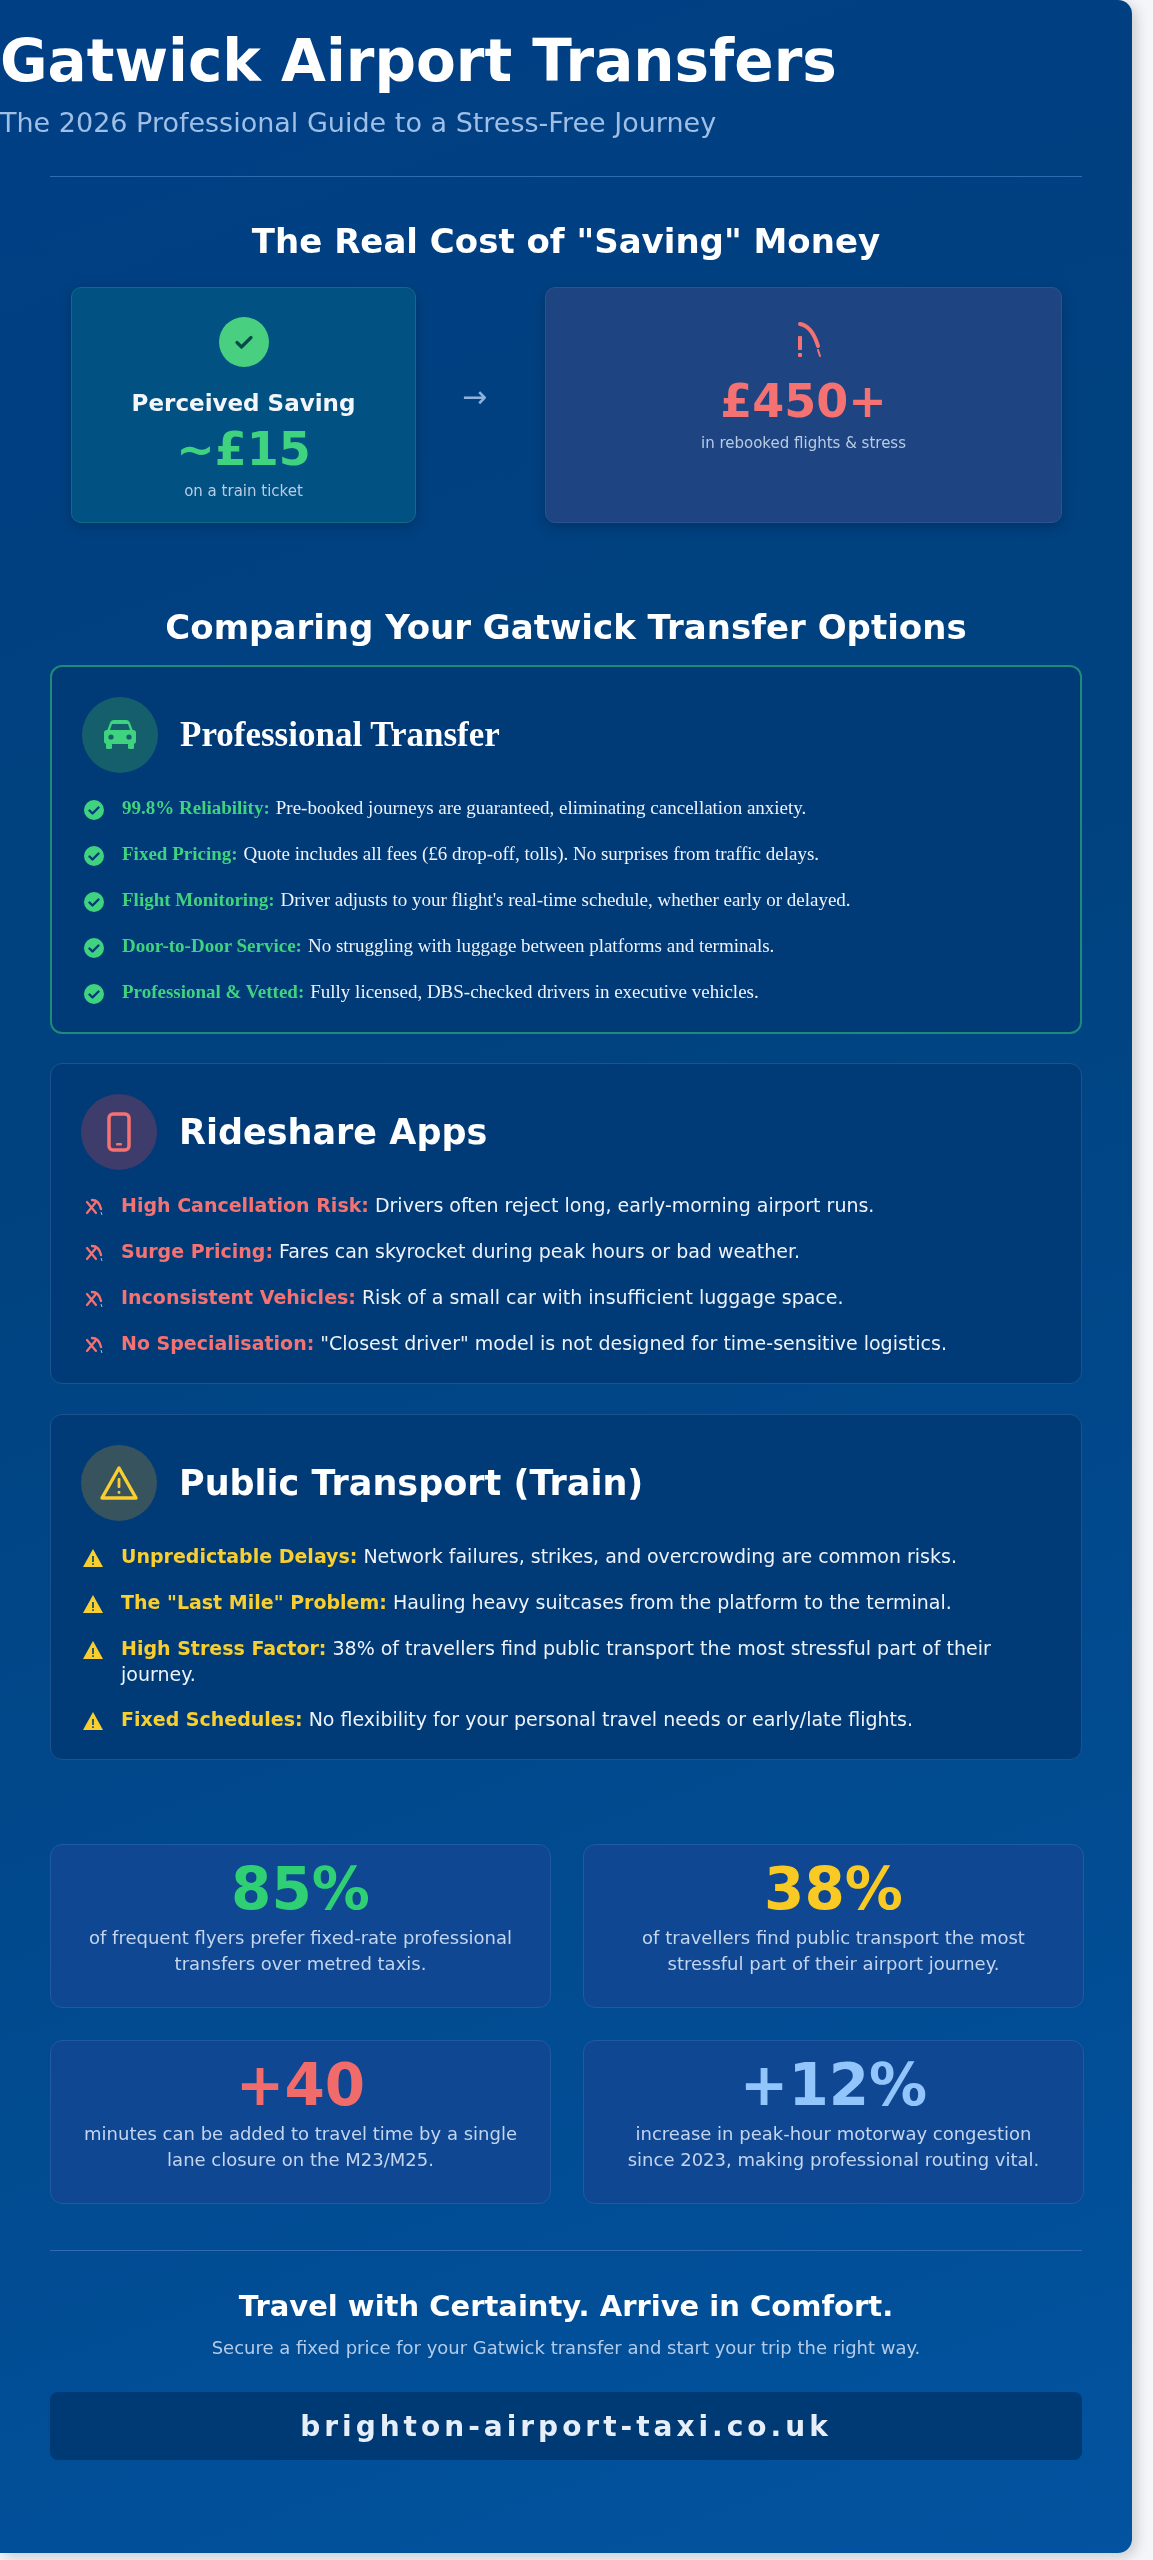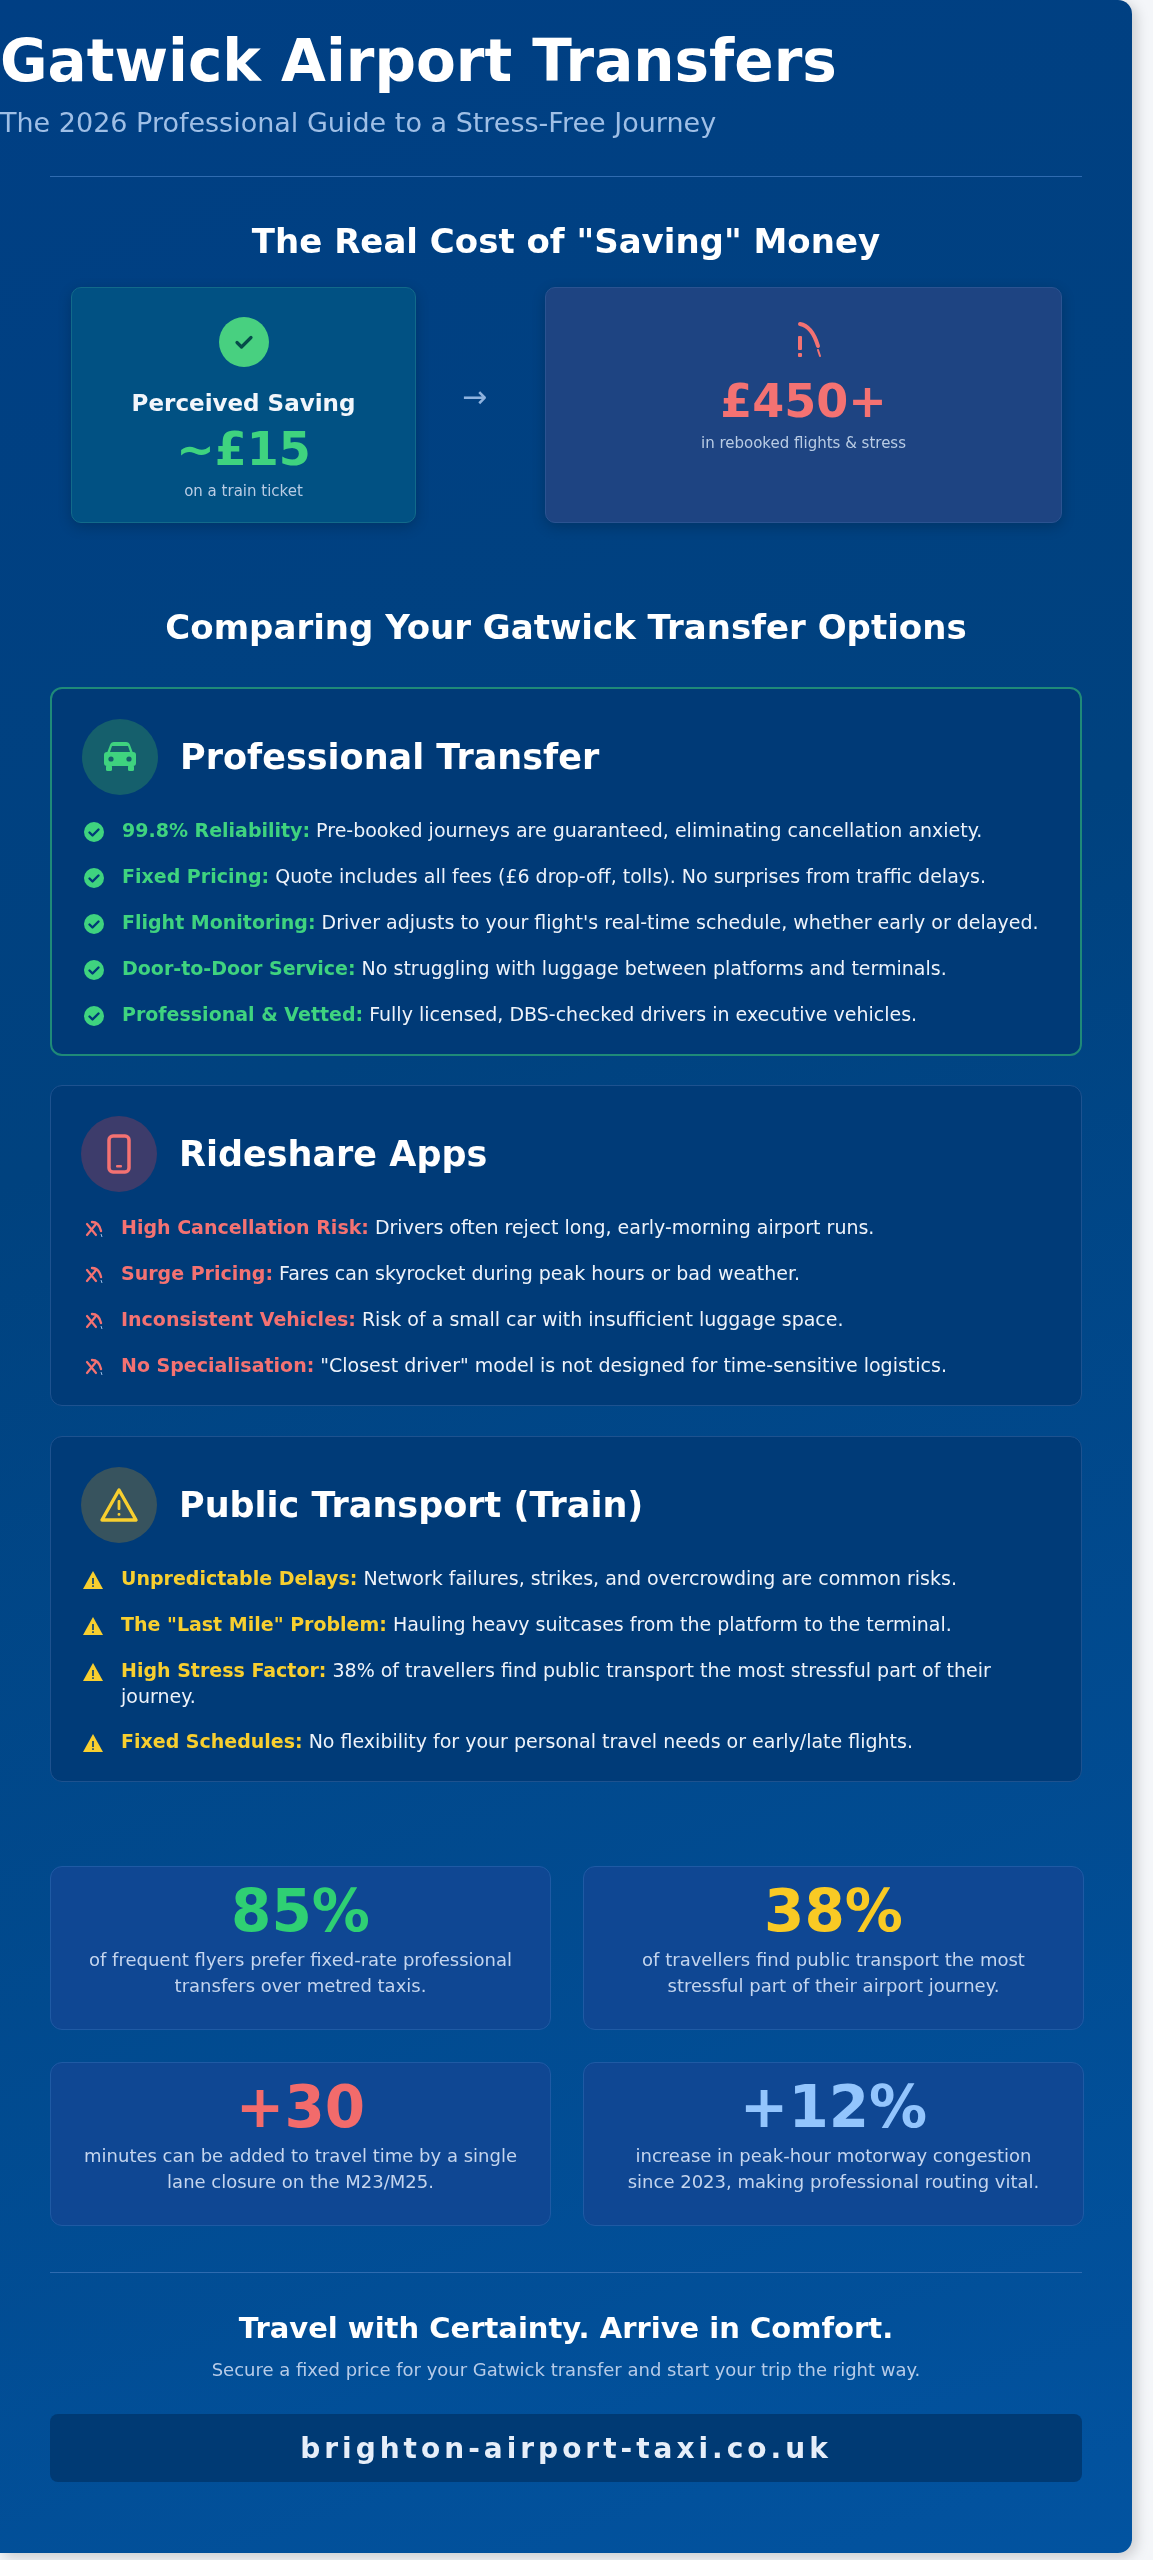--- a/index.html
+++ b/index.html
@@ -33,21 +33,21 @@
   .cost-value { font-size: 46px; font-weight: bold; margin-top: 6px; line-height: 54px; }
   .cost-value.green { color: #3fd37f; }
   .cost-value.red { color: #f47272; }
   .cost-note { font-size: 15px; color: #b9cce4; margin-top: 6px; }
   .arrow { position: absolute; left: 462px; top: 92px; font-size: 30px; color: #8eb3df; }
   .cmp-title { margin-top: 80px; }
   .opt {
     margin: 0 50px; border-radius: 12px; background: #003b78; border: 1px solid #1e528f;
     padding: 30px 30px 26px 30px;
   }
-  .opt.pro { margin-top: 40px; border: 2px solid #1f8a78; background: #003a77; }
+  .opt.pro { margin-top: 18px; border: 2px solid #1f8a78; background: #003a77; font-family: Liberation Serif, serif; }
   .opt.ride { margin-top: 29px; }
   .opt.train { margin-top: 30px; }
   .opt-head { display: flex; align-items: center; }
   .opt-icon { width: 76px; height: 76px; border-radius: 50%; display: flex; align-items: center; justify-content: center; flex-shrink: 0; }
   .opt-icon.green { background: #155f6c; }
   .opt-icon.red { background: #3d3c6b; }
   .opt-icon.yellow { background: #37535e; }
   .opt-title { font-size: 35px; font-weight: bold; margin-left: 22px; color: #fff; }
   .opt-list { list-style: none; margin-top: 22px; }
   .opt-list li { display: flex; align-items: flex-start; font-size: 19px; line-height: 26px; margin-bottom: 19px; color: #eef3fa; }
@@ -297,21 +297,21 @@
   <div class="stats">
     <div class="stat">
       <div class="num green">85%</div>
       <div class="desc">of frequent flyers prefer fixed-rate professional transfers over metred taxis.</div>
     </div>
     <div class="stat">
       <div class="num yellow">38%</div>
       <div class="desc">of travellers find public transport the most stressful part of their airport journey.</div>
     </div>
     <div class="stat">
-      <div class="num red">+30</div>
+      <div class="num red">+40</div>
       <div class="desc">minutes can be added to travel time by a single lane closure on the M23/M25.</div>
     </div>
     <div class="stat">
       <div class="num blue">+12%</div>
       <div class="desc">increase in peak-hour motorway congestion since 2023, making professional routing vital.</div>
     </div>
   </div>
 
   <div class="rule bottom"></div>
 

